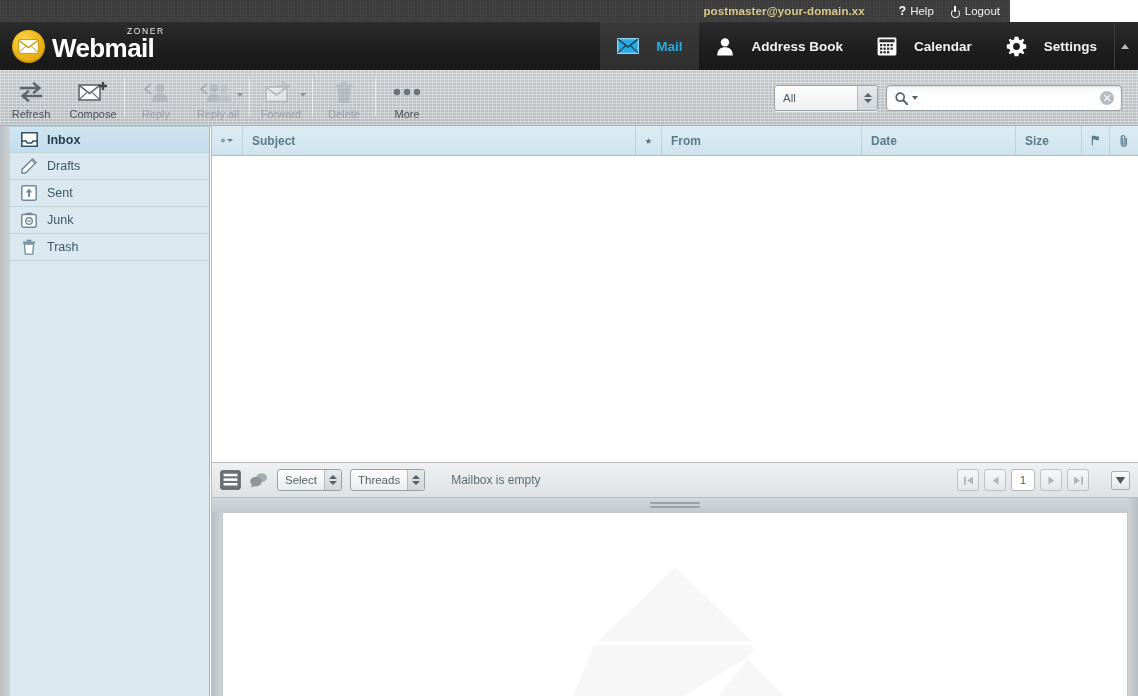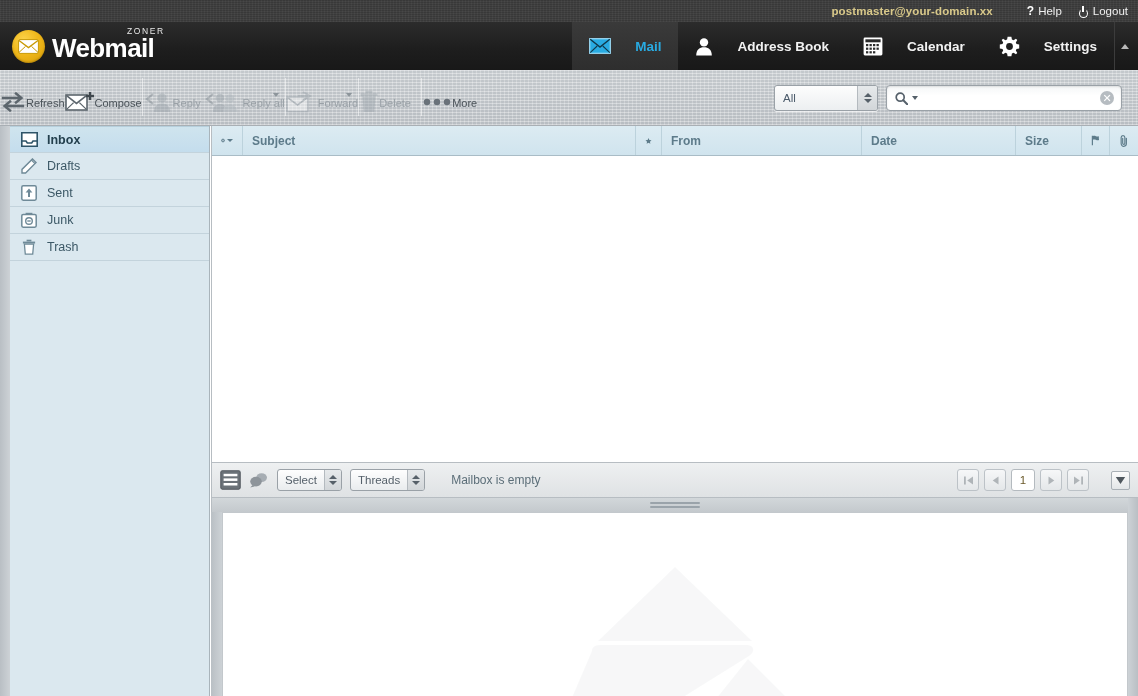--- a/index.html
+++ b/index.html
@@ -5,21 +5,21 @@
   * { box-sizing: border-box; margin: 0; padding: 0; }
   html, body {
     width: 1138px; height: 696px;
     overflow: hidden;
     font-family: "Liberation Sans", sans-serif;
     background: #ffffff;
   }
 
   
   .topstrip {
-    position: absolute; left: 0; top: 0; width: 1138px; height: 22px;
+    position: absolute; left: 0; top: 0; width: 1010px; height: 22px;
     background:
       repeating-linear-gradient(0deg, rgba(255,255,255,.035) 0 1px, rgba(0,0,0,.03) 1px 2px),
       repeating-linear-gradient(90deg, rgba(255,255,255,.03) 0 1px, rgba(0,0,0,.025) 1px 3px),
       #3b3b3b;
     display: flex; align-items: center; justify-content: flex-end;
     padding-right: 10px;
   }
   .user-email {
     color: #d9c98a; font-size: 11.5px; font-weight: bold;
     letter-spacing: .1px; margin-right: 18px;
@@ -57,21 +57,21 @@
   .logo-zoner {
     position: absolute; top: -3px; left: 75px;
     font-size: 8.5px; color: #e8e8e8; letter-spacing: 1.6px;
   }
   .logo-main {
     font-size: 26px; font-weight: bold; color: #ffffff;
     letter-spacing: -0.6px; line-height: 30px;
   }
   .navtabs { margin-left: auto; display: flex; align-items: stretch; }
   .navtab {
-    display: flex; align-items: center; gap: 24px;
+    display: flex; align-items: center; gap: 17px;
     padding: 0 17px; cursor: pointer;
     font-size: 13.5px; color: #f2f2f2; font-weight: bold;
   }
   .navtab.active {
     background: linear-gradient(180deg, #3a3a3a 0%, #2e2e2e 100%);
     color: #29abe2;
   }
   .nav-caret {
     display: flex; align-items: center; padding: 0 9px 0 6px;
     border-left: 1px solid #3c3c3c; cursor: pointer;
@@ -86,21 +86,21 @@
   .toolbar {
     position: absolute; left: 0; top: 70px; width: 1138px; height: 56px;
     background:
       repeating-linear-gradient(0deg, rgba(255,255,255,.30) 0 1px, rgba(120,130,140,.07) 1px 3px),
       repeating-linear-gradient(90deg, rgba(255,255,255,.22) 0 1px, rgba(120,130,140,.06) 1px 4px),
       linear-gradient(180deg, #cfd3d6 0%, #c2c6ca 100%);
     border-bottom: 1px solid #a9afb4;
     display: flex; align-items: flex-start;
   }
   .tb-btn {
-    display: flex; flex-direction: row; align-items: center;
+    display: flex; flex-direction: column; align-items: center;
     justify-content: flex-start; padding-top: 9px;
     min-width: 62px; height: 54px; cursor: pointer; position: relative;
   }
   .tb-btn.disabled { cursor: default; }
   .tb-ico { height: 26px; display: flex; align-items: center; justify-content: center; }
   .tb-label { font-size: 11px; color: #4a5258; margin-top: 3px; }
   .tb-btn.disabled .tb-label { color: #9aa1a7; }
   .tb-caret {
     width: 0; height: 0; position: absolute; right: 6px; top: 23px;
     border-left: 3.5px solid transparent; border-right: 3.5px solid transparent;

